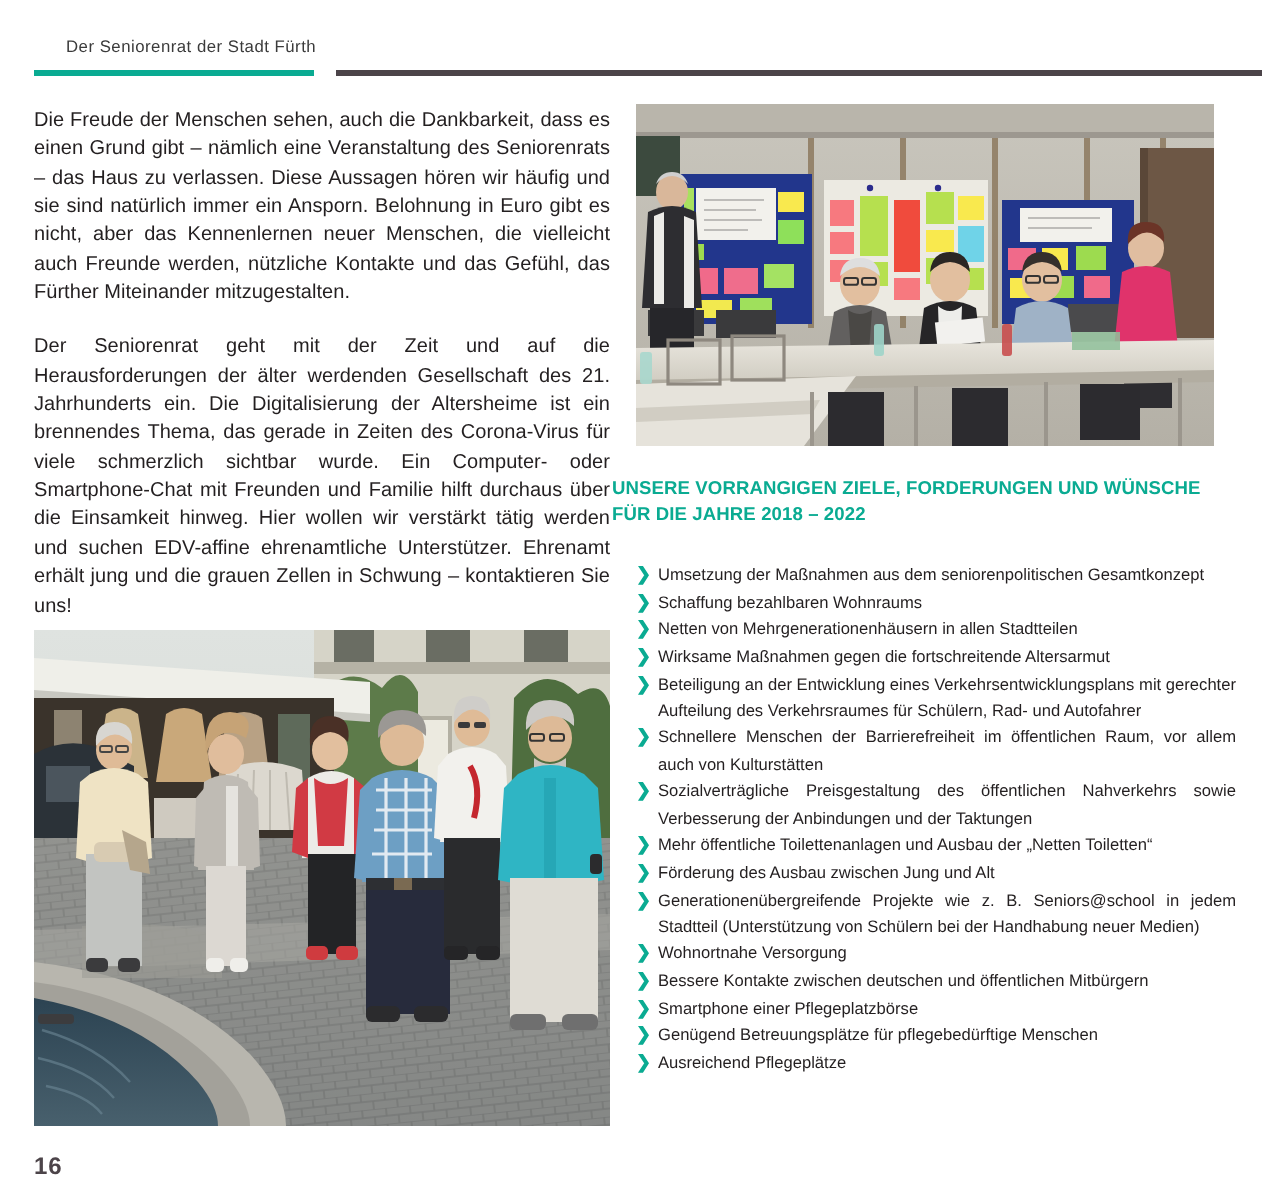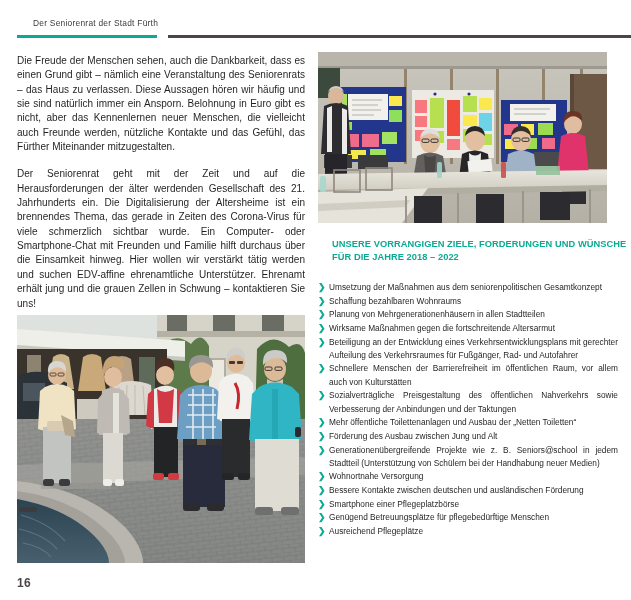--- a/index.html
+++ b/index.html
@@ -97,21 +97,21 @@
     left: 17px;
     top: 315px;
     width: 288px;
     height: 248px;
   }
   .photo svg { display: block; width: 100%; height: 100%; }
 
   
   .goals-heading {
     position: absolute;
-    left: 332px;
+    left: 306px;
     top: 238px;
     width: 300px;
     font-size: 9.3px;
     font-weight: bold;
     line-height: 13.2px;
     color: #0aab92;
     letter-spacing: 0.05px;
   }
   .goals-heading .gl { display: block; white-space: nowrap; }
 
@@ -323,29 +323,29 @@
     <li class="goal-item">
       <span class="chev">❯</span>
       <span class="txt">Umsetzung der Maßnahmen aus dem seniorenpolitischen Gesamtkonzept</span>
     </li>
     <li class="goal-item">
       <span class="chev">❯</span>
       <span class="txt">Schaffung bezahlbaren Wohnraums</span>
     </li>
     <li class="goal-item">
       <span class="chev">❯</span>
-      <span class="txt">Planung von Mehrgenerationenhäusern in allen Stadtteilen</span>
+      <span class="txt">Netten von Mehrgenerationenhäusern in allen Stadtteilen</span>
     </li>
     <li class="goal-item">
       <span class="chev">❯</span>
       <span class="txt">Wirksame Maßnahmen gegen die fortschreitende Altersarmut</span>
     </li>
     <li class="goal-item">
       <span class="chev">❯</span>
-      <span class="txt">Beteiligung an der Entwicklung eines Verkehrsentwicklungsplans mit gerechter Aufteilung des Verkehrsraumes für Fußgänger, Rad- und Autofahrer</span>
+      <span class="txt">Beteiligung an der Entwicklung eines Verkehrsentwicklungsplans mit gerechter Aufteilung des Verkehrsraumes für Schülern, Rad- und Autofahrer</span>
     </li>
     <li class="goal-item">
       <span class="chev">❯</span>
       <span class="txt">Schnellere Menschen der Barrierefreiheit im öffentlichen Raum, vor allem auch von Kulturstätten</span>
     </li>
     <li class="goal-item">
       <span class="chev">❯</span>
       <span class="txt">Sozialverträgliche Preisgestaltung des öffentlichen Nahverkehrs sowie Verbesserung der Anbindungen und der Taktungen</span>
     </li>
     <li class="goal-item">
@@ -359,21 +359,21 @@
     <li class="goal-item">
       <span class="chev">❯</span>
       <span class="txt">Generationenübergreifende Projekte wie z. B. Seniors@school in jedem Stadtteil (Unterstützung von Schülern bei der Handhabung neuer Medien)</span>
     </li>
     <li class="goal-item">
       <span class="chev">❯</span>
       <span class="txt">Wohnortnahe Versorgung</span>
     </li>
     <li class="goal-item">
       <span class="chev">❯</span>
-      <span class="txt">Bessere Kontakte zwischen deutschen und ausländischen Förderung</span>
+      <span class="txt">Bessere Kontakte zwischen deutschen und öffentlichen Mitbürgern</span>
     </li>
     <li class="goal-item">
       <span class="chev">❯</span>
       <span class="txt">Smartphone einer Pflegeplatzbörse</span>
     </li>
     <li class="goal-item">
       <span class="chev">❯</span>
       <span class="txt">Genügend Betreuungsplätze für pflegebedürftige Menschen</span>
     </li>
     <li class="goal-item">

